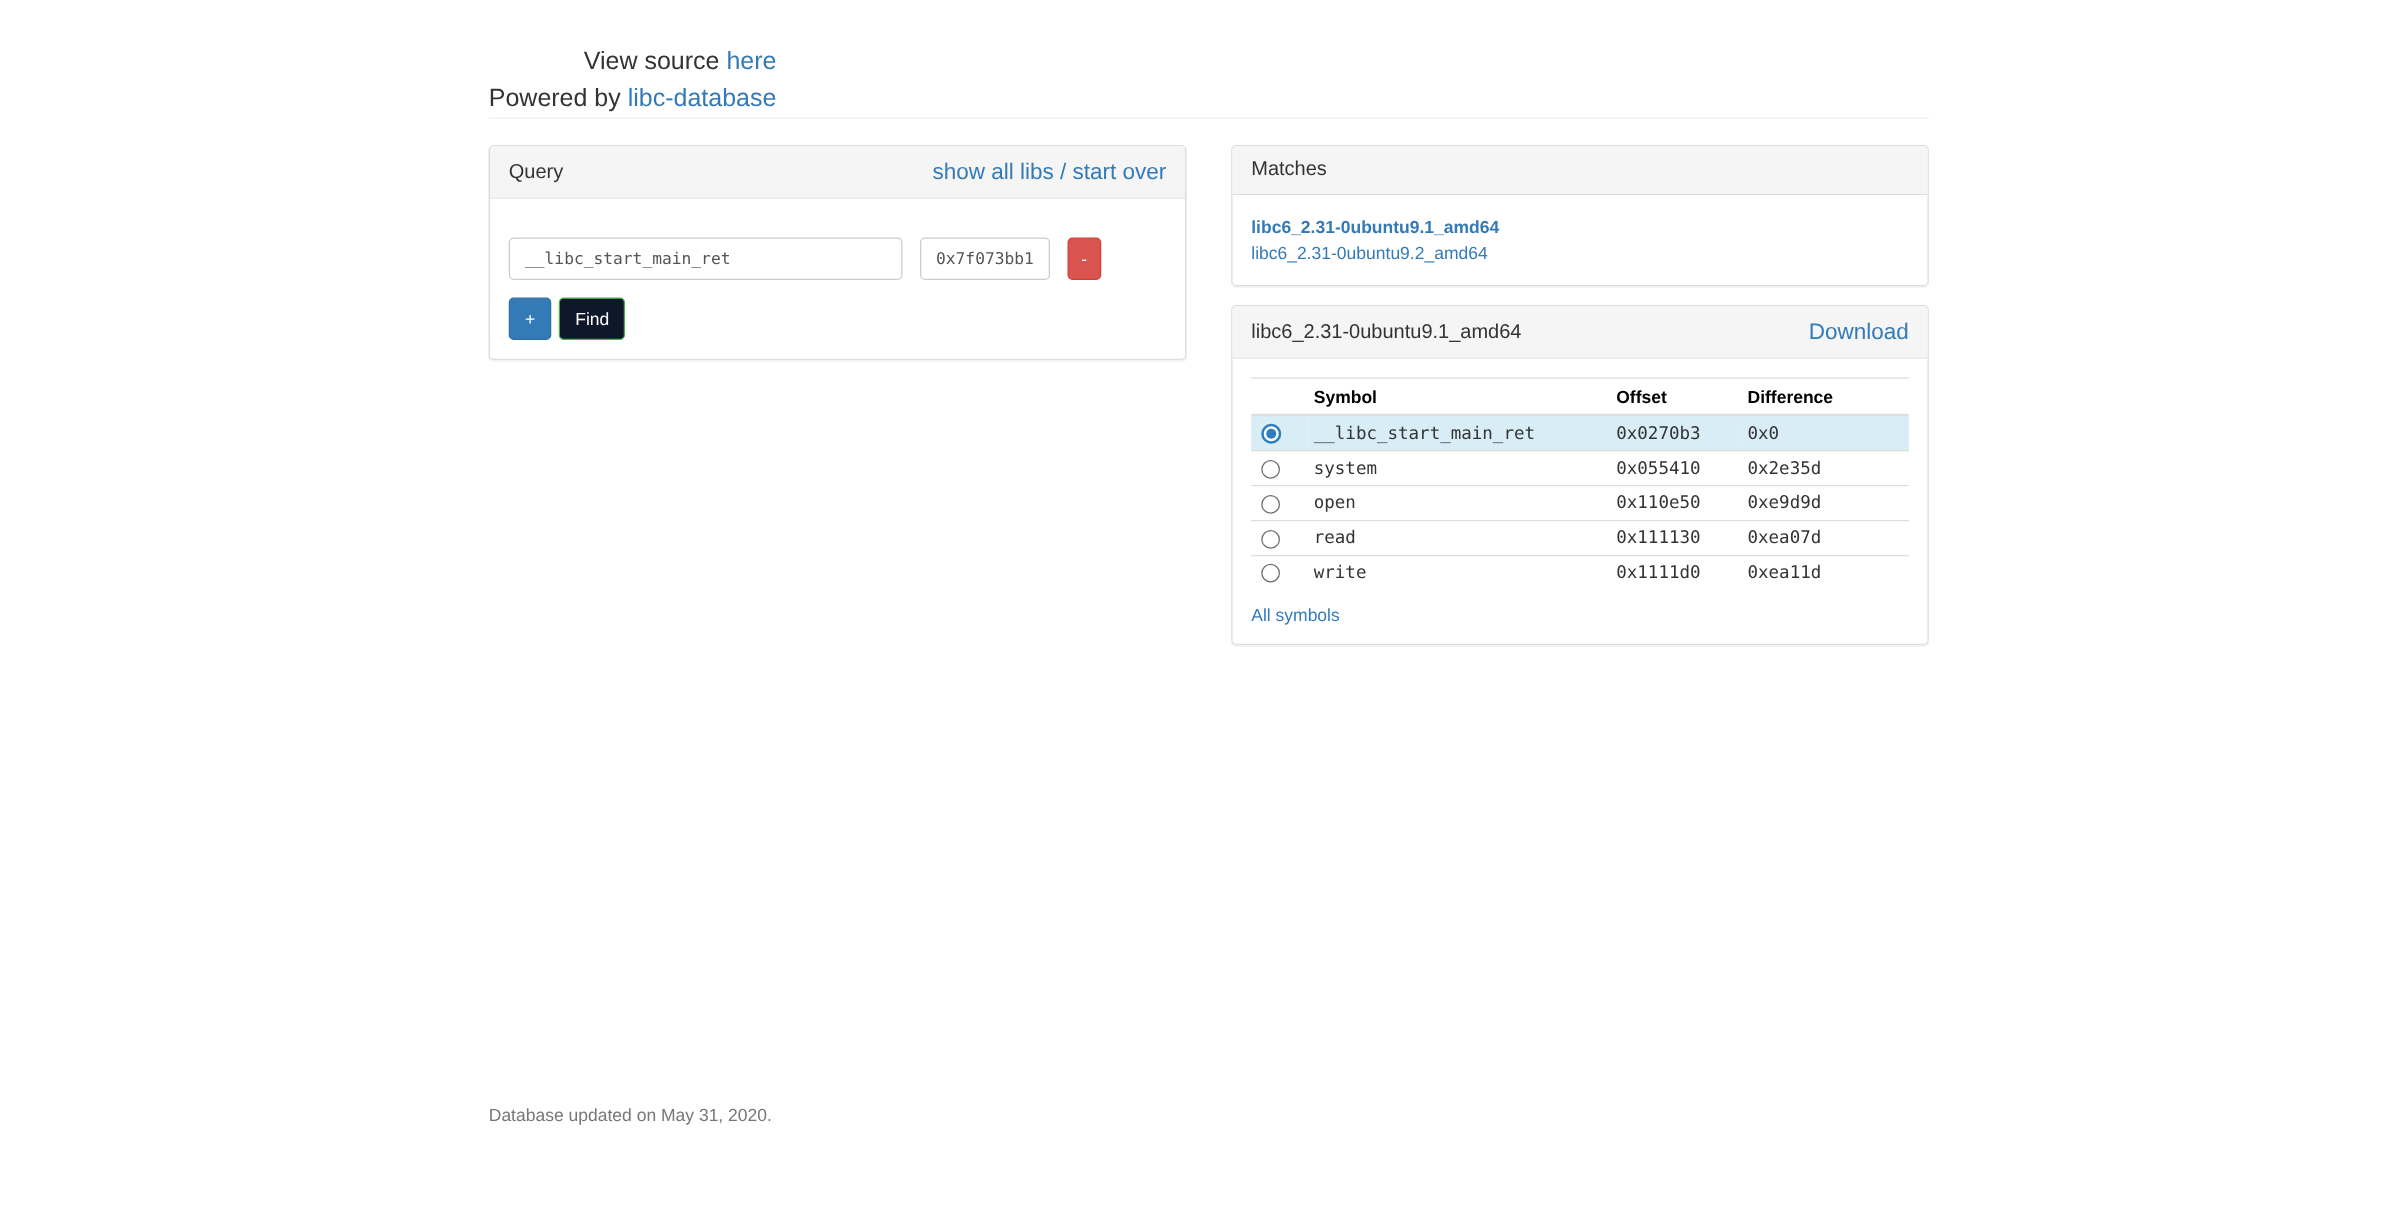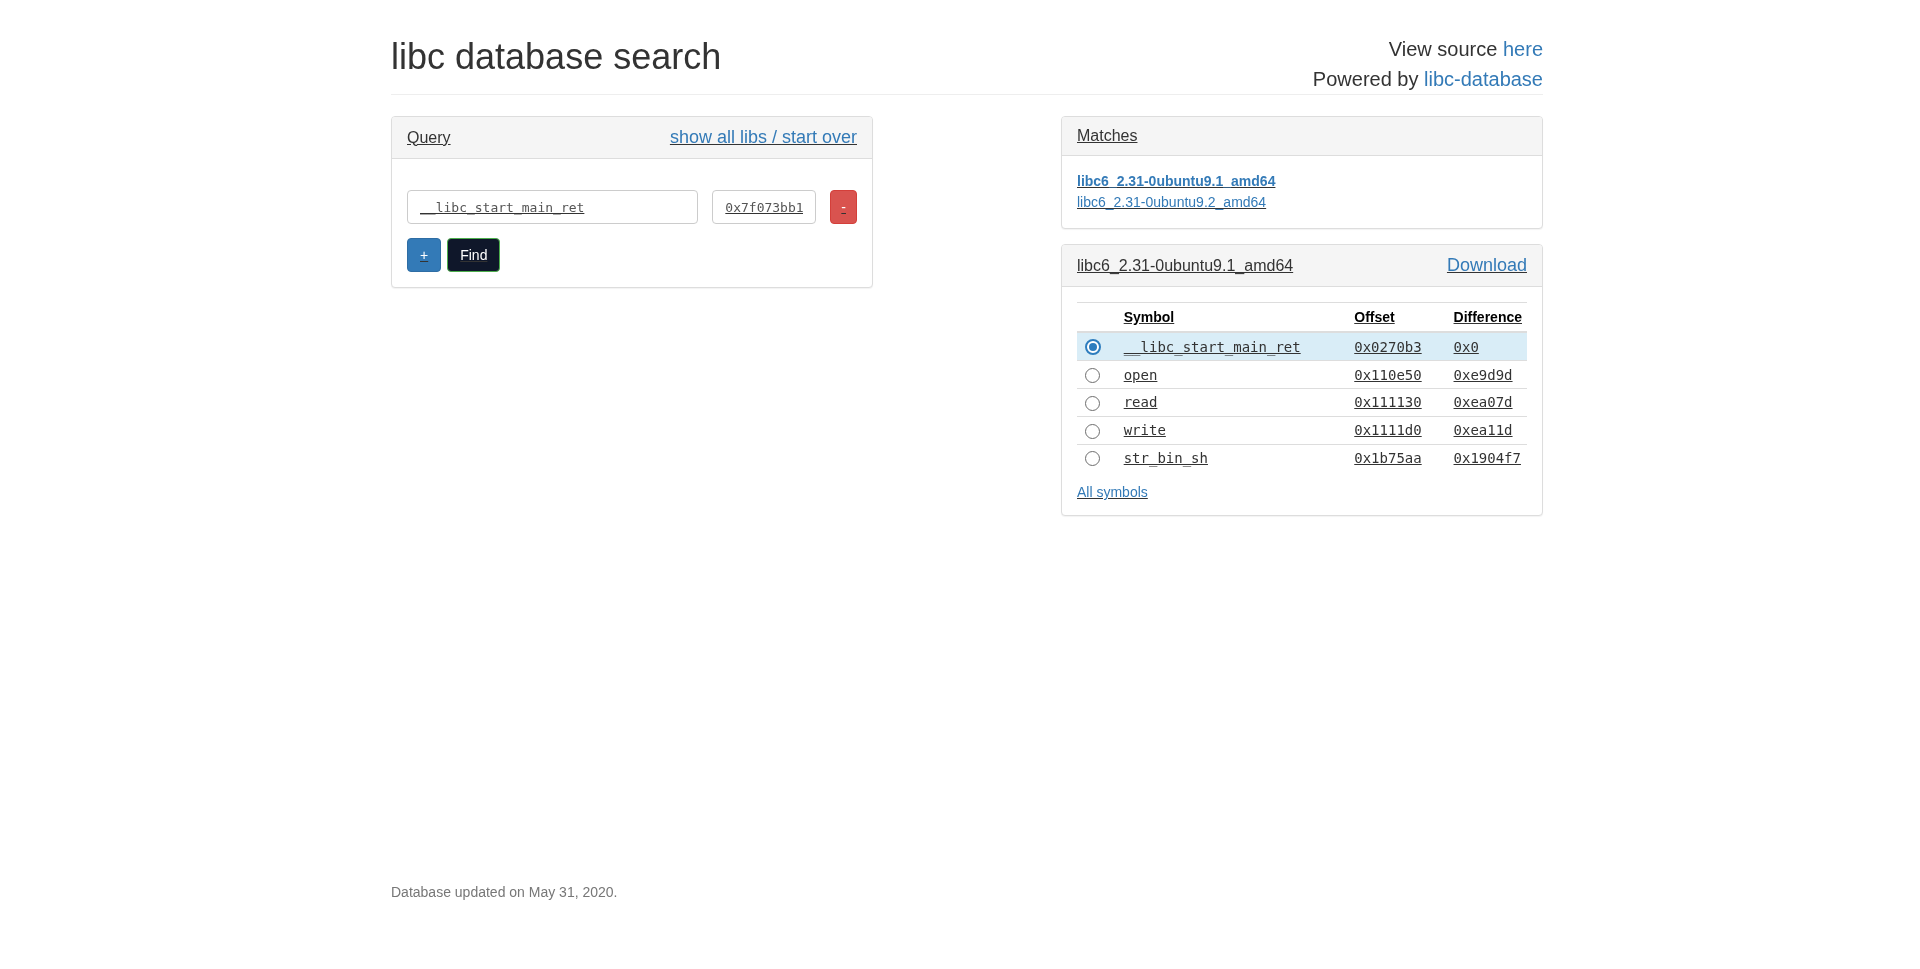--- a/index.html
+++ b/index.html
@@ -13,21 +13,21 @@
   .container { width: 1152px; margin-left: 391px; }
 
   
   .page-header { display: flex; justify-content: space-between; padding-top: 20px; }
   h1.site-title { font-size: 36px; font-weight: 400; margin: 16px 0 14px 0; color: #333; }
   .source-info { text-align: right; font-size: 20px; line-height: 1.5; padding-top: 14px; color: #333; }
   hr.header-rule { border: 0; border-top: 1px solid #eee; margin: 0 0 21px 0; }
 
   
   .row { display: flex; justify-content: space-between; align-items: flex-start; }
-  .col { width: 482px; text-decoration: underline; }
+  .col { width: 558px; }
 
   
   .panel { background: #fff; border: 1px solid #ddd; border-radius: 4px;
            box-shadow: 0 1px 1px rgba(0,0,0,.05); margin-bottom: 15px; }
   .panel-heading { background: #f5f5f5; border-bottom: 1px solid #ddd; padding: 10px 15px;
                    border-radius: 3px 3px 0 0; display: flex; justify-content: space-between;
                    align-items: center; }
   .panel-title { font-size: 16px; color: #333; }
   .panel-heading a { font-size: 18px; }
   .panel-body { padding: 15px; }
@@ -74,21 +74,20 @@
 
   
   .footer { position: absolute; left: 391px; top: 884px; color: #777; font-size: 14px; }
 </style>
 </head>
 <body>
 
 <div class="container">
 
   <div class="page-header">
-    <h1 class="site-title">libc database search</h1>
     <div class="source-info">
       <div><span>View source </span><a href="#">here</a></div>
       <div><span>Powered by </span><a href="#">libc-database</a></div>
     </div>
   </div>
 
   <hr class="header-rule">
 
   <div class="row">
 
@@ -143,42 +142,42 @@
             </thead>
             <tbody>
               <tr class="selected">
                 <td><span class="radio checked"></span></td>
                 <td class="mono">__libc_start_main_ret</td>
                 <td class="mono">0x0270b3</td>
                 <td class="mono">0x0</td>
               </tr>
               <tr>
                 <td><span class="radio"></span></td>
+                <td class="mono">system</td>
+                <td class="mono">0x055410</td>
+                <td class="mono">0x2e35d</td>
+              </tr>
+              <tr>
+                <td><span class="radio"></span></td>
                 <td class="mono">open</td>
                 <td class="mono">0x110e50</td>
                 <td class="mono">0xe9d9d</td>
               </tr>
               <tr>
                 <td><span class="radio"></span></td>
                 <td class="mono">read</td>
                 <td class="mono">0x111130</td>
                 <td class="mono">0xea07d</td>
               </tr>
               <tr>
                 <td><span class="radio"></span></td>
                 <td class="mono">write</td>
                 <td class="mono">0x1111d0</td>
                 <td class="mono">0xea11d</td>
               </tr>
-              <tr>
-                <td><span class="radio"></span></td>
-                <td class="mono">str_bin_sh</td>
-                <td class="mono">0x1b75aa</td>
-                <td class="mono">0x1904f7</td>
-              </tr>
             </tbody>
           </table>
           <div class="all-symbols-line">
             <a href="#">All symbols</a>
           </div>
         </div>
       </div>
 
     </div>
   </div>

